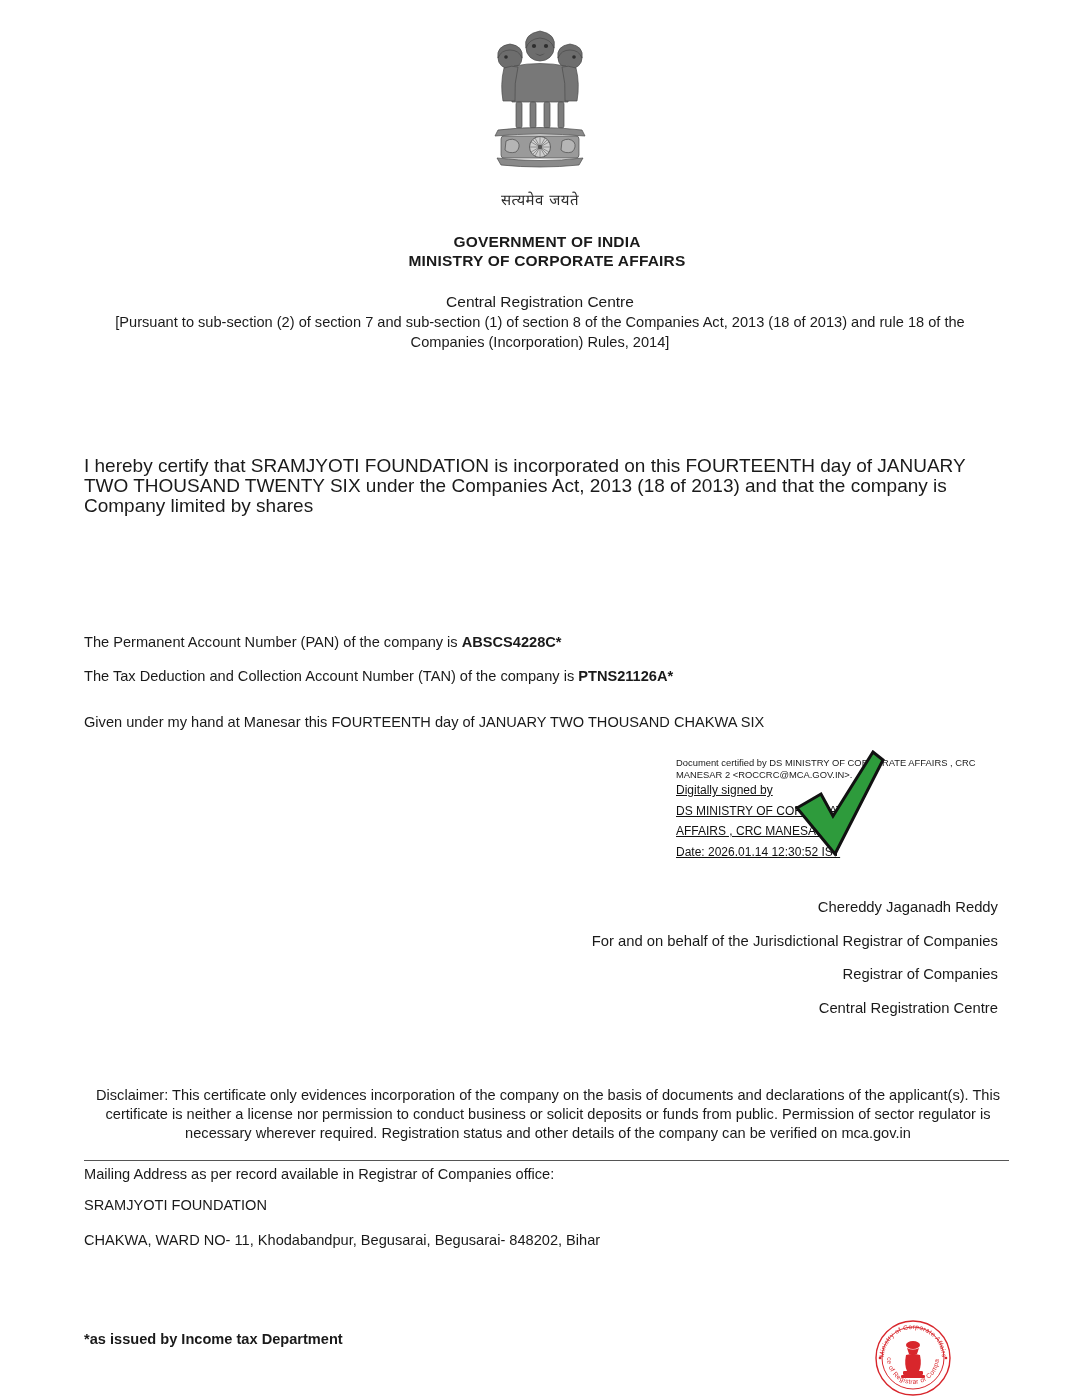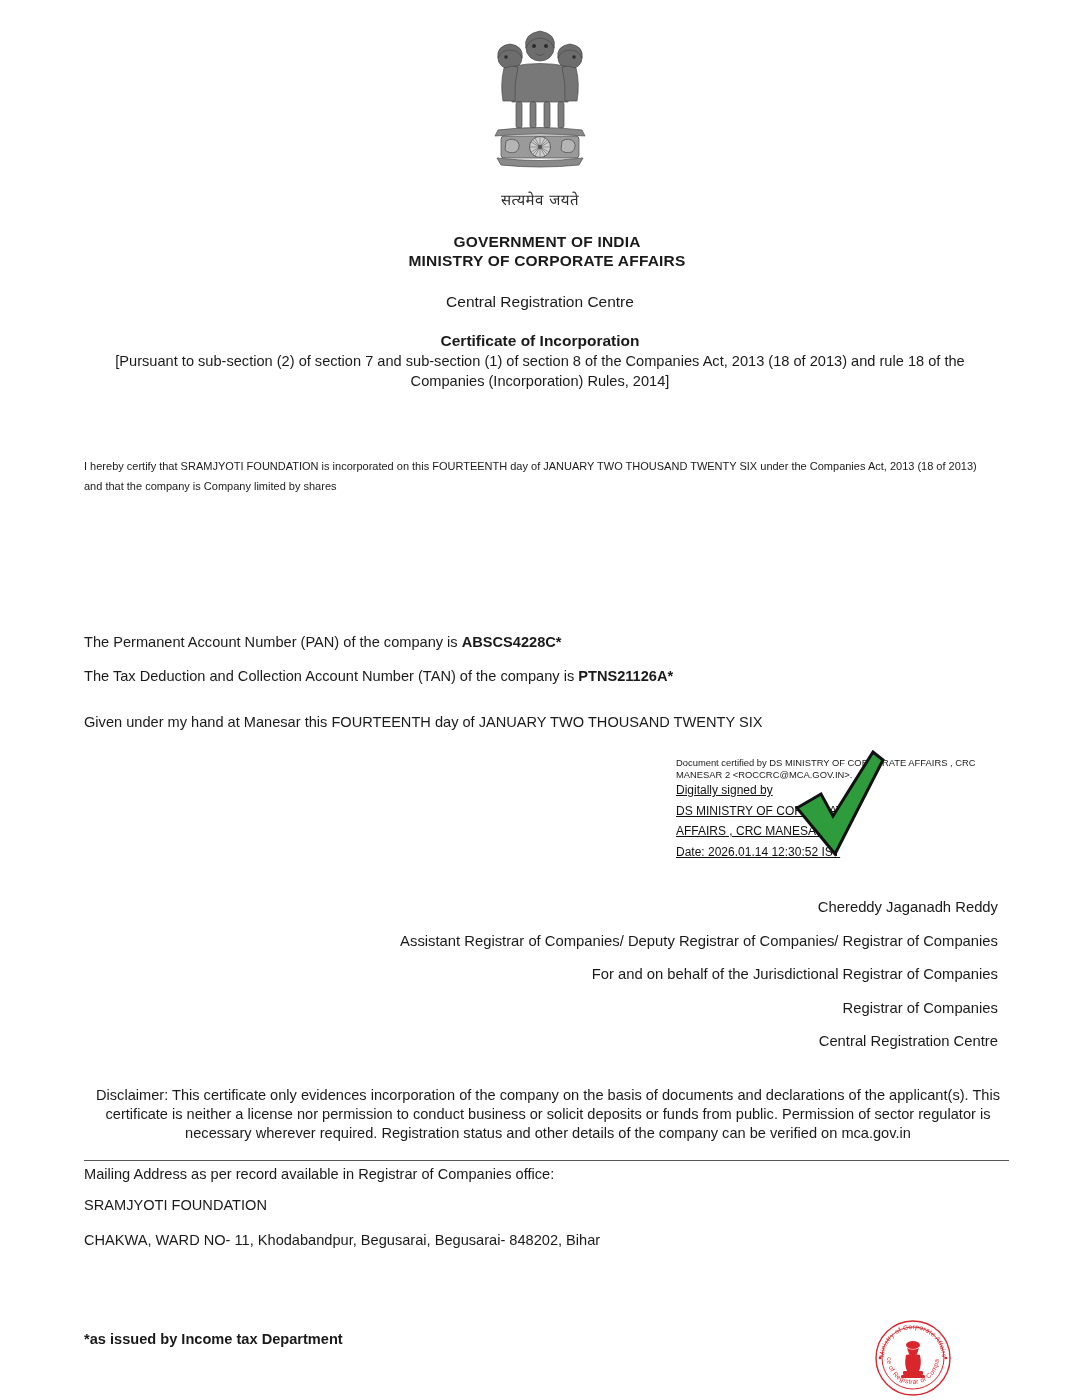--- a/index.html
+++ b/index.html
@@ -70,21 +70,21 @@
     font-size: 14.6px;
     line-height: 20px;
     padding: 0 82px;
   }
 
   
   .body-para {
     position: absolute;
     left: 84px;
     width: 912px;
-    font-size: 11px;
+    font-size: 19px;
     line-height: 20px;
     text-align: left;
   }
   #certify-para { top: 456px; }
 
   .id-line {
     position: absolute;
     left: 84px;
     font-size: 14.6px;
     line-height: 20px;
@@ -236,50 +236,48 @@
         </g>
       </svg>
     </div>
     <div class="emblem-motto">सत्यमेव जयते</div>
   </div>
 
   <div class="heading-block">
     <div class="gov-line">GOVERNMENT OF INDIA</div>
     <div class="gov-line">MINISTRY OF CORPORATE AFFAIRS</div>
     <div class="crc-line">Central Registration Centre</div>
-    <div class="cert-title">Certificate of Incorporation</div>
     <div class="pursuant">[Pursuant to sub-section (2) of section 7 and sub-section (1) of section 8 of the Companies Act, 2013 (18 of 2013) and rule 18 of the Companies (Incorporation) Rules, 2014]</div>
   </div>
 
   <div class="body-para" id="certify-para">I hereby certify that SRAMJYOTI FOUNDATION is incorporated on this  FOURTEENTH day of JANUARY  TWO THOUSAND TWENTY SIX under the Companies Act, 2013 (18 of 2013) and that the company is Company limited by shares</div>
 
   <div class="id-line" id="pan-line">
     <span>The Permanent Account Number (PAN) of the company is </span><b>ABSCS4228C*</b>
   </div>
   <div class="id-line" id="tan-line">
     <span>The Tax Deduction and Collection Account Number (TAN) of the company is </span><b>PTNS21126A*</b>
   </div>
-  <div class="id-line" id="given-line">Given under my hand at Manesar this  FOURTEENTH day of JANUARY  TWO THOUSAND TWENTY SIX</div>
+  <div class="id-line" id="given-line">Given under my hand at Manesar this  FOURTEENTH day of JANUARY  TWO THOUSAND CHAKWA SIX</div>
 
   <div class="dsig-block">
     <div class="dsig-certified">Document certified by DS MINISTRY OF CORPORATE AFFAIRS , CRC MANESAR 2 &lt;ROCCRC@MCA.GOV.IN&gt;.</div>
     <div class="dsig-main">Digitally signed by
 DS MINISTRY OF CORPORATE
 AFFAIRS , CRC MANESAR 2
 Date: 2026.01.14 12:30:52 IST</div>
     <div class="dsig-check">
       <svg width="96" height="112" viewBox="0 0 96 112" xmlns="http://www.w3.org/2000/svg">
         <path d="M8 58 L32 44 L44 66 L84 2 L94 10 L46 104 Z" fill="#2E9B3C" stroke="#111111" stroke-width="3" stroke-linejoin="miter"></path>
       </svg>
     </div>
   </div>
 
   <div class="sig-lines">
     <div class="sig-line">Chereddy Jaganadh  Reddy</div>
-    <div class="sig-line">Assistant Registrar of Companies/ Deputy Registrar of Companies/ Registrar of Companies</div>
     <div class="sig-line">For and on behalf of the Jurisdictional Registrar of Companies</div>
     <div class="sig-line">Registrar of Companies</div>
     <div class="sig-line">Central Registration Centre</div>
   </div>
 
   <div class="disclaimer">Disclaimer: This certificate only evidences incorporation of the company on the basis of documents and declarations of the applicant(s). This certificate is neither a license nor permission to conduct business or solicit deposits or funds from public. Permission of sector regulator is necessary wherever required. Registration status and other details of the company can be verified on mca.gov.in</div>
   <div class="divider"></div>
 
   <div class="addr-line" id="addr-heading">Mailing Address as per record available in Registrar of Companies office:</div>
   <div class="addr-line" id="addr-company">SRAMJYOTI FOUNDATION</div>

